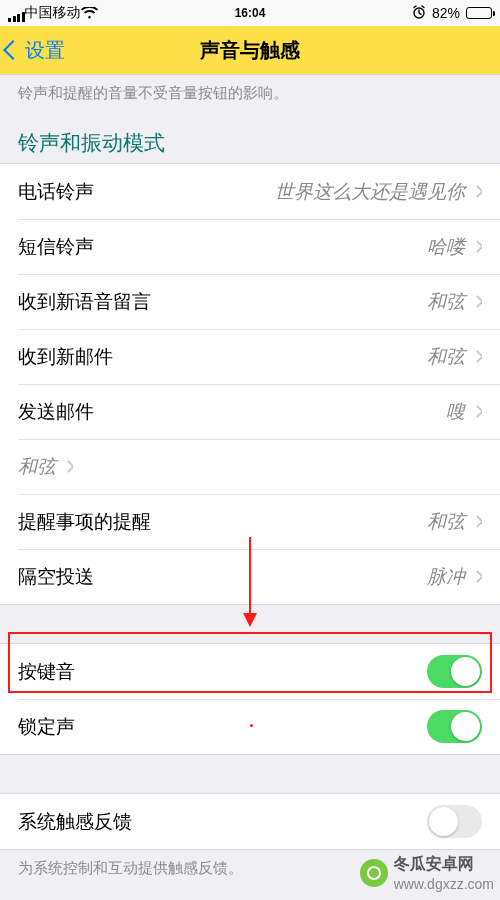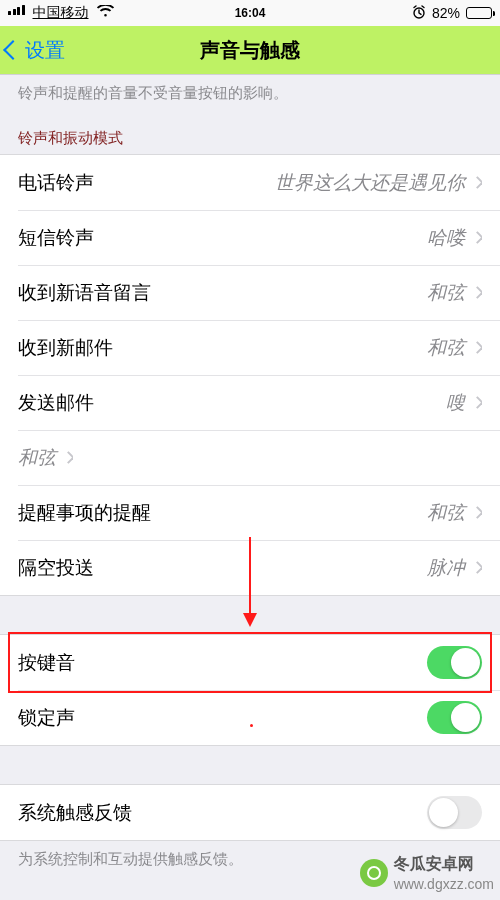--- a/index.html
+++ b/index.html
@@ -14,46 +14,46 @@
     .status-bar {
       height: 26px;
       background: #f9f9f9;
       display: flex;
       align-items: center;
       justify-content: space-between;
       padding: 0 8px;
       font-size: 14px;
       font-weight: 500;
     }
-    .status-left { display: flex; align-items: flex-start; gap: 8px; text-decoration: underline; }
+    .status-left { display: flex; align-items: flex-end; gap: 0; }
     .status-right { display: flex; align-items: center; gap: 6px; }
     .signal-bars { display: inline-flex; align-items: flex-end; gap: 1.5px; height: 11px; }
     .signal-bars span { width: 3px; background: #000; border-radius: 0.5px; }
     .signal-bars span:nth-child(1){height:4px;} .signal-bars span:nth-child(2){height:6px;}
     .signal-bars span:nth-child(3){height:8px;} .signal-bars span:nth-child(4){height:10px;}
     .status-time { font-size: 12px; font-weight: 600; position: absolute; left: 50%; transform: translateX(-50%); }
     .battery-icon { width: 26px; height: 12px; border: 1.2px solid #000; border-radius: 3px; position: relative; }
     .battery-icon::after { content: ""; position: absolute; right: -4px; top: 3px; width: 2.5px; height: 5px; background: #000; border-radius: 0 1.5px 1.5px 0; }
     .battery-fill { height: 100%; width: 82%; background: #000; border-radius: 1.5px 0 0 1.5px; }
     .nav-bar {
       height: 49px;
-      background: #bef264;
+      background: #fde047;
       border-bottom: 1px solid #d1d1d5;
       display: flex;
       align-items: center;
       position: relative;
     }
     .nav-back {
       display: flex; align-items: center; color: #007aff; font-size: 20px; gap: 3px; padding-left: 6px;
     }
     .nav-title { position: absolute; left: 50%; transform: translateX(-50%); font-size: 20px; font-weight: 600; }
     .chevron-left { width: 14px; height: 14px; border-left: 2.5px solid #007aff; border-bottom: 2.5px solid #007aff; transform: rotate(45deg); margin-right:2px; }
 
     .section-footer, .subnote { color: #8a8a8e; font-size: 15px; padding: 8px 18px 8px 18px; line-height: 1.35; }
-    .section-header { color: #7f1d1d; font-size: 15px; padding: 18px 18px 6px 18px; }
+    .section-header { color: #0f766e; font-size: 21px; padding: 18px 18px 6px 18px; }
     .group { background: #fff; }
     .row {
       display: flex; align-items: center; justify-content: space-between;
       padding: 0 18px; height: 55px; background: #fff; position: relative;
     }
     .row + .row::before {
       content: ""; position: absolute; top: 0; left: 18px; right: 0; height: 1px; background: #e3e3e6;
     }
     .group-border-top { border-top: 1px solid #d9d9dc; }
     .group-border-bottom { border-bottom: 1px solid #d9d9dc; }

